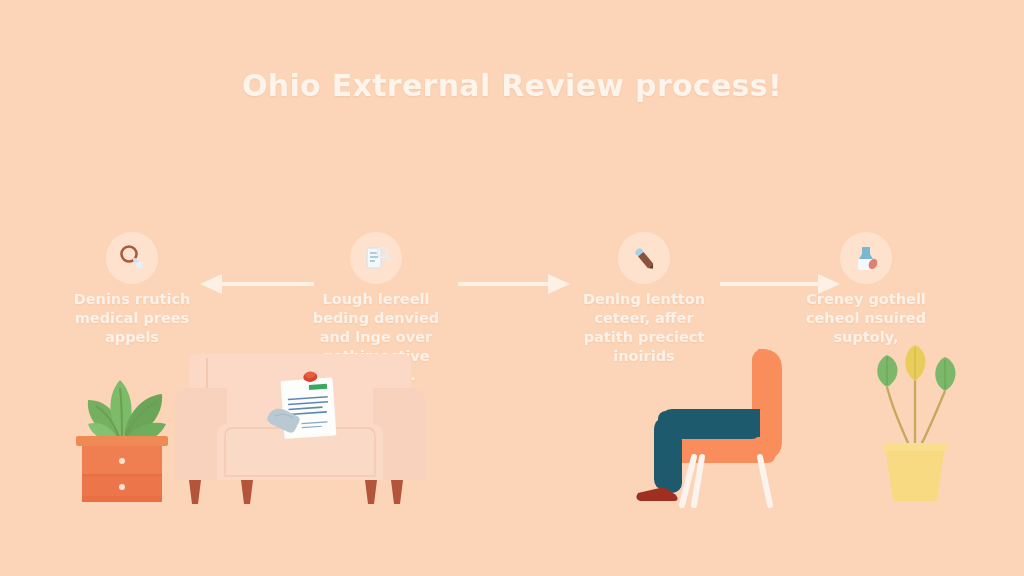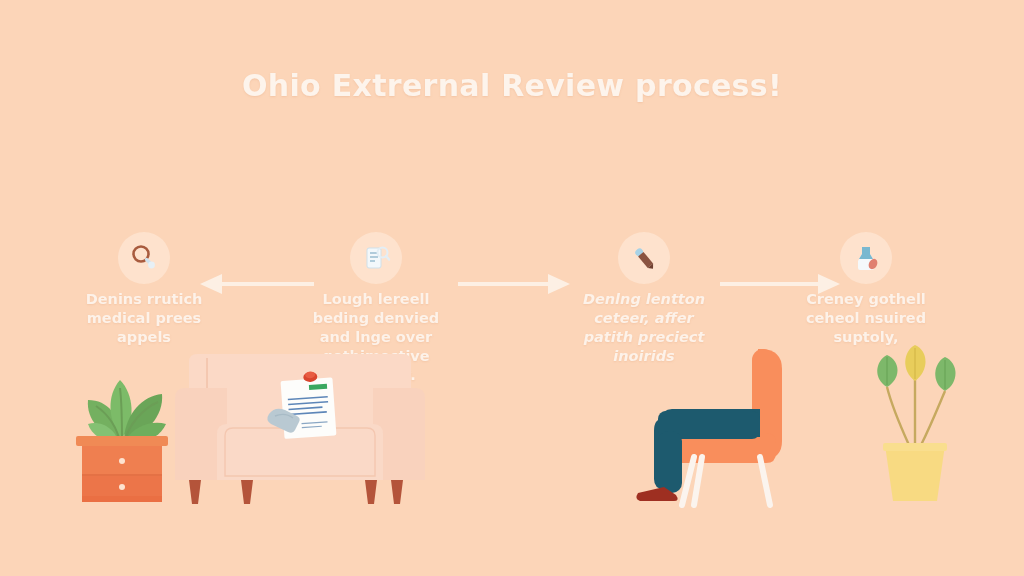--- a/index.html
+++ b/index.html
@@ -52,23 +52,23 @@
   .step-label {
     font-size: 14.5px;
     line-height: 19px;
     font-weight: 600;
     color: #fdf2e9;
     text-shadow: 0 1px 2px rgba(220,150,110,0.22);
     padding: 0 6px;
     white-space: pre-line;
   }
 
-  #step-1 { left: 54px; }
+  #step-1 { left: 42px; }
   #step-2 { left: 286px; }
-  #step-3 { left: 554px; font-style: italic; }
+  #step-3 { left: 554px; }
   #step-4 { left: 776px; }
 
   
   .arrow {
     position: absolute;
     top: 272px;
     height: 24px;
   }
   #arrow-1 { left: 196px; width: 120px; }
   #arrow-2 { left: 456px; width: 116px; }

